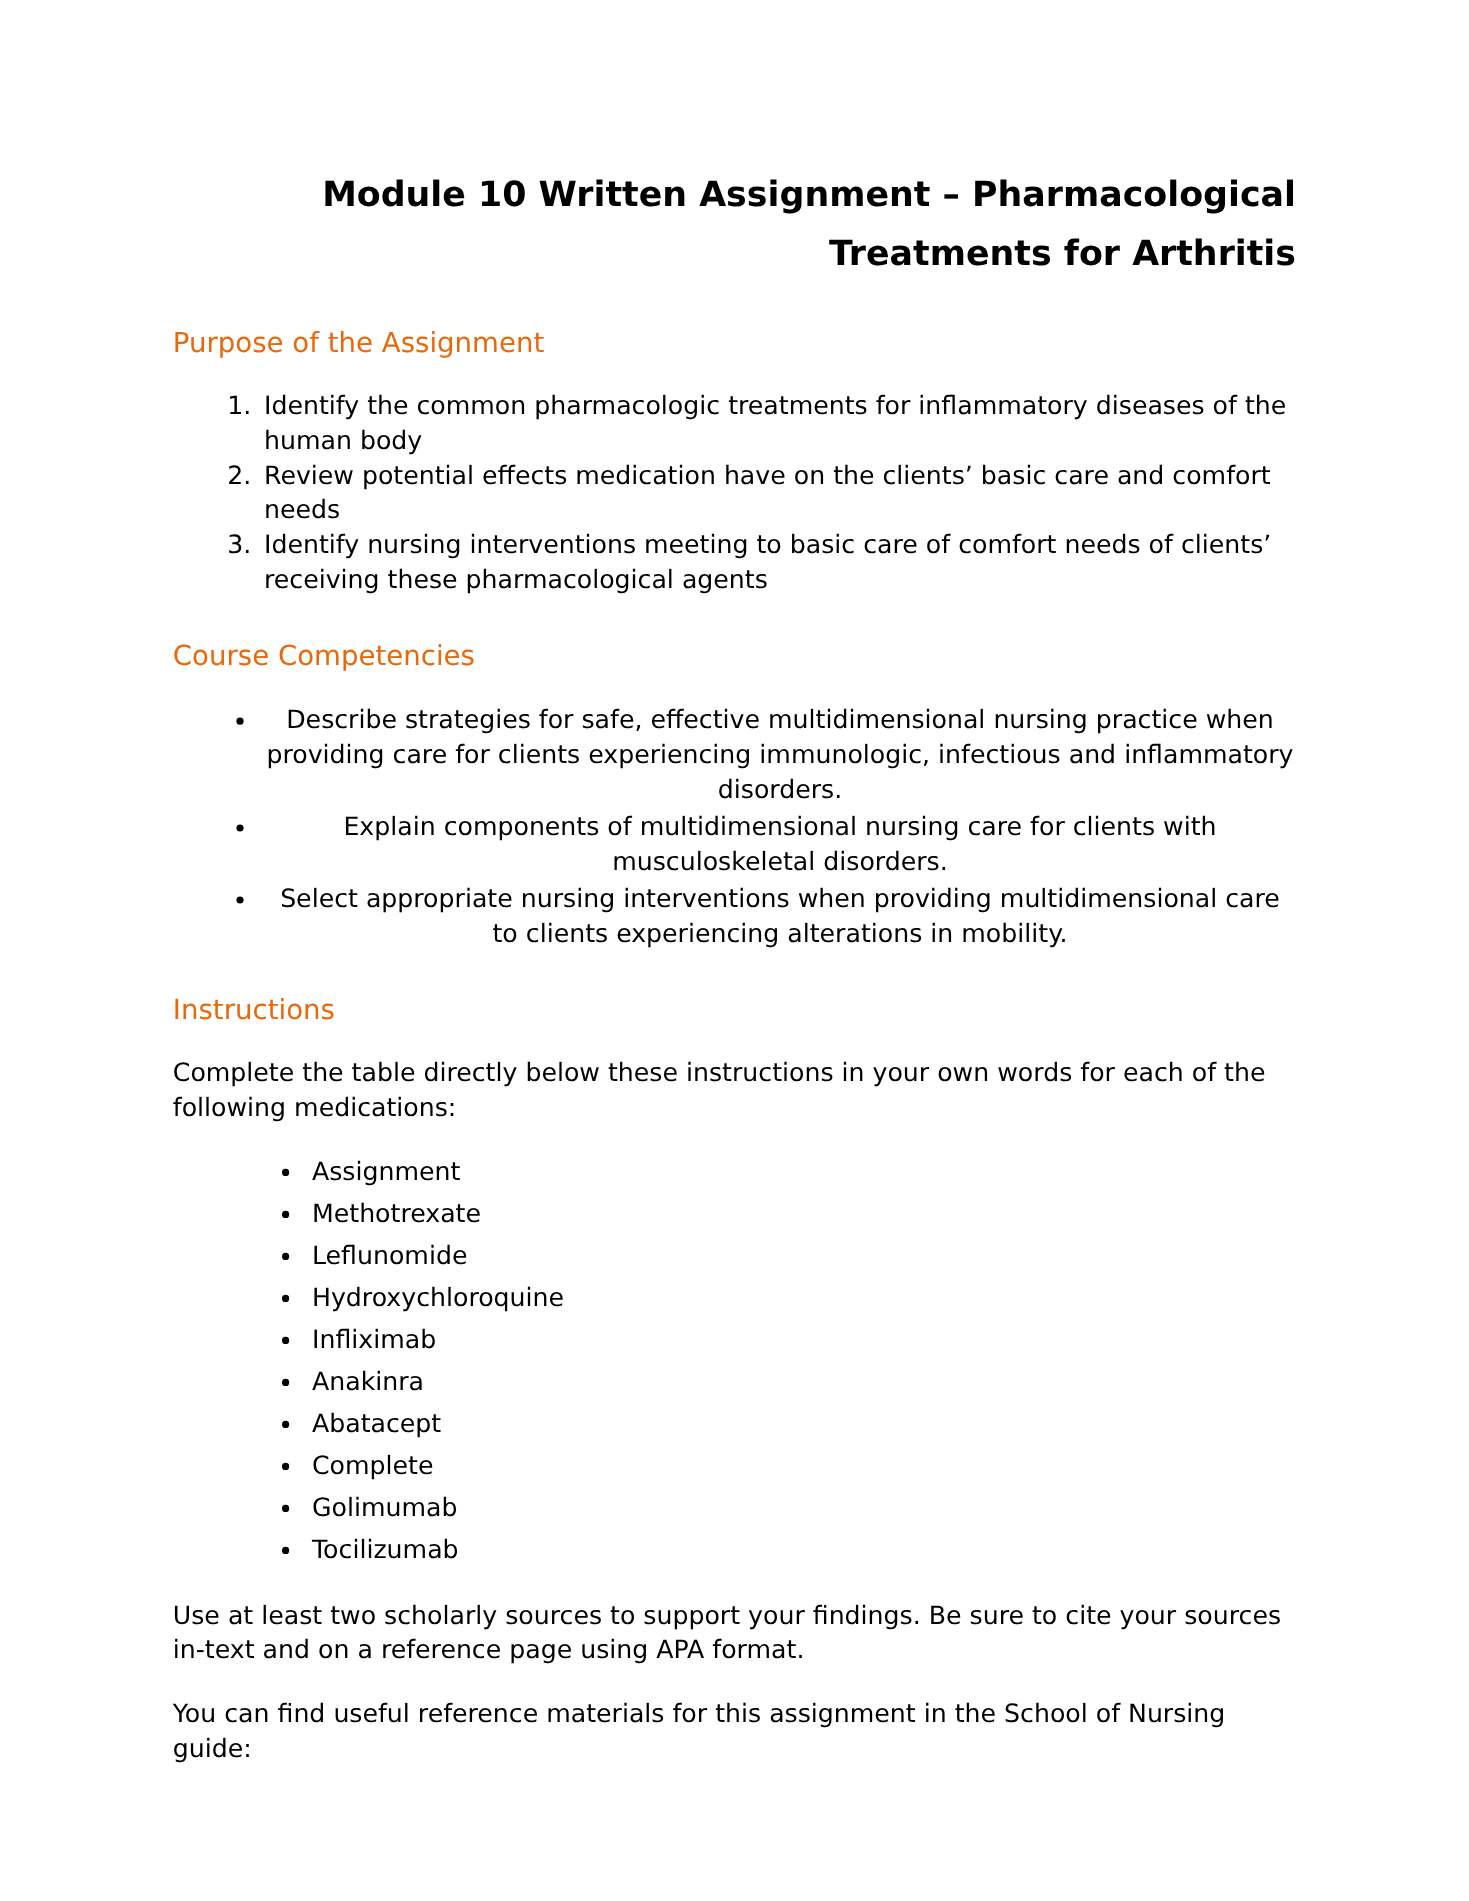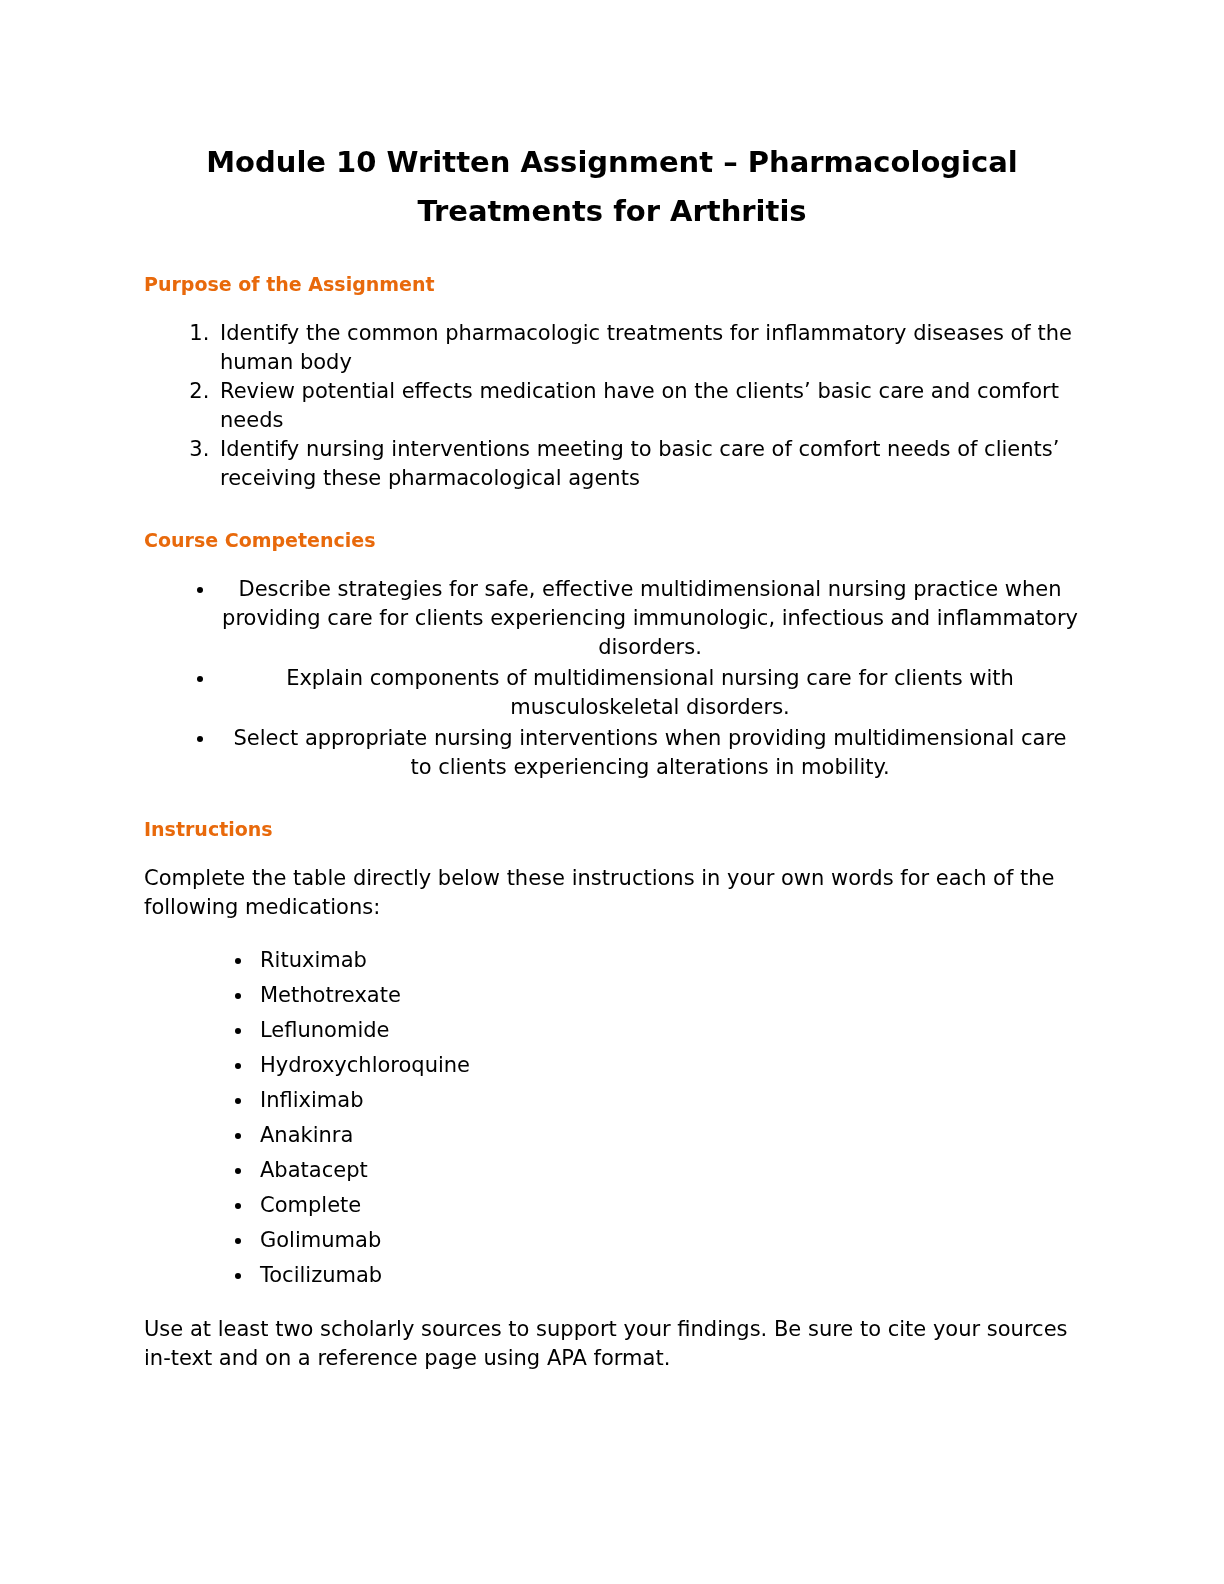--- a/index.html
+++ b/index.html
@@ -11,29 +11,29 @@
     padding: 138px 144px 60px 144px;
     font-family: "DejaVu Sans", "Liberation Sans", sans-serif;
     font-size: 21px;
     line-height: 1.38;
     color: #000000;
     overflow: hidden;
   }
   .doc-title {
     font-size: 29px;
     font-weight: bold;
-    text-align: center;
+    text-align: right;
     line-height: 1.7;
     margin: 0 0 26px 0;
     color: #000000;
   }
   .section-heading {
     color: #E8690B;
-    font-weight: bold;
-    font-size: 19px;
+    font-weight: normal;
+    font-size: 23px;
     margin: 34px 0 22px 0;
   }
   p.para {
     margin: 0 0 24px 0;
   }
   ol.num-list {
     margin: 0 0 24px 0;
     padding-left: 72px;
     list-style: decimal;
   }
@@ -84,30 +84,31 @@
   <ul class="bullet-list">
     <li>Describe strategies for safe, effective multidimensional nursing practice when providing care for clients experiencing immunologic, infectious and inflammatory disorders.</li>
     <li>Explain components of multidimensional nursing care for clients with musculoskeletal disorders.</li>
     <li>Select appropriate nursing interventions when providing multidimensional care to clients experiencing alterations in mobility.</li>
   </ul>
 
   <h2 class="section-heading">Instructions</h2>
   <p class="para">Complete the table directly below these instructions in your own words for each of the following medications:</p>
 
   <ul class="med-list">
-    <li>Rituximab</li>
+    <li>Assignment</li>
     <li>Methotrexate</li>
     <li>Leflunomide</li>
     <li>Hydroxychloroquine</li>
     <li>Infliximab</li>
     <li>Anakinra</li>
     <li>Abatacept</li>
     <li>Complete</li>
     <li>Golimumab</li>
     <li>Tocilizumab</li>
   </ul>
 
   <p class="para">Use at least two scholarly sources to support your findings. Be sure to cite your sources in-text and on a reference page using APA format.</p>
 
+  <p class="para">You can find useful reference materials for this assignment in the School of Nursing guide:</p>
 
 
 
 </div>
 
 </body></html>

